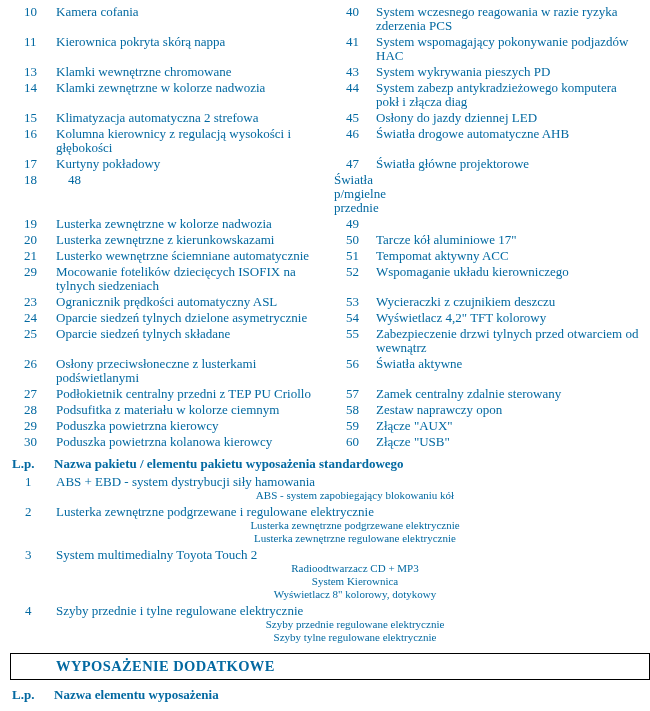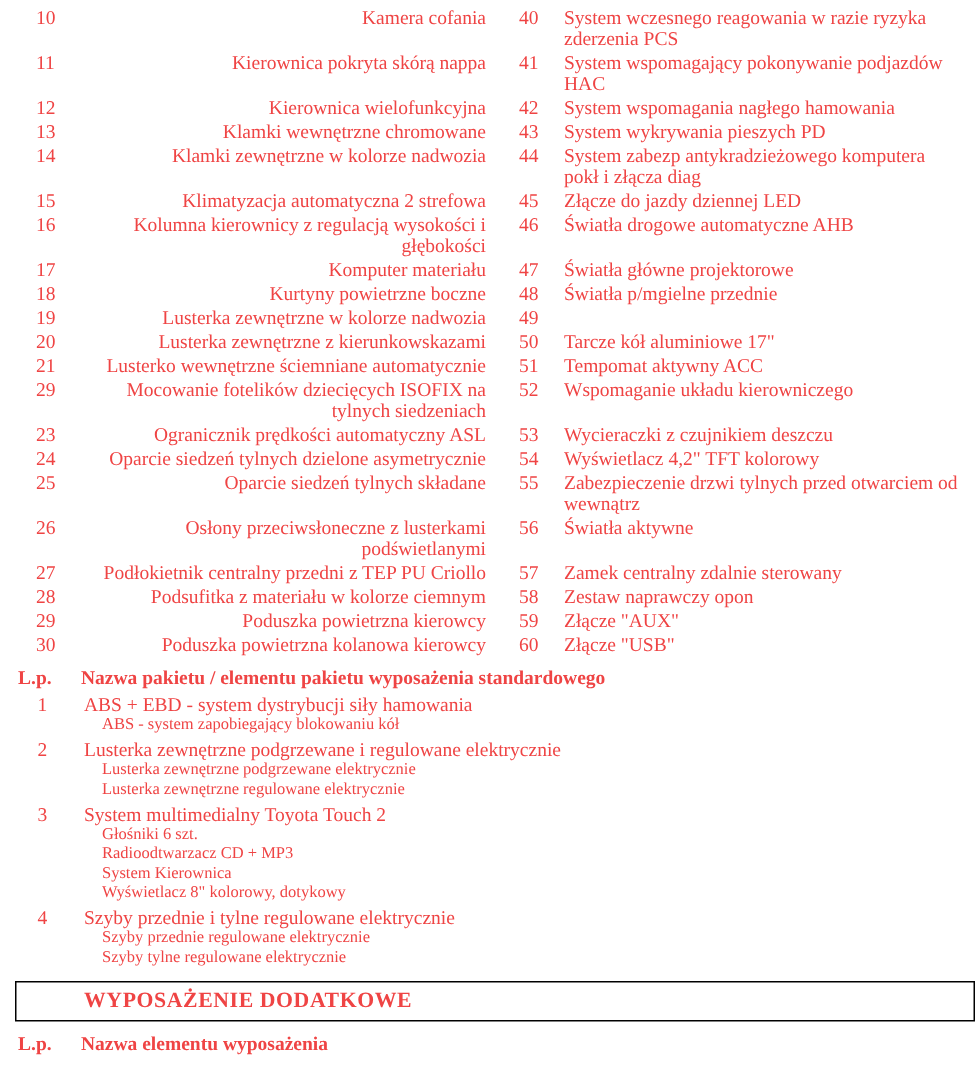--- a/index.html
+++ b/index.html
@@ -1,58 +1,58 @@
 <!DOCTYPE html>
 <html><head>
 <meta charset="utf-8">
 <style>
   html,body { margin:0; padding:0; background:#fff; }
   .page {
     position:relative;
     width:650px; height:711px;
     box-sizing:border-box;
     padding:5px 8px 0 10px;
-    background:#fff; color:#ef4444;
+    background:#fff; color:#0369a1;
     font-family:"Liberation Serif", serif;
     font-size:13px;
     overflow:hidden;
   }
 
   
   .equip-row {
     display:grid;
     grid-template-columns:46px 278px 42px 1fr;
     align-items:start;
     line-height:14px;
     margin-bottom:2px;
   }
   .equip-row .lnum { padding-left:14px; }
   .equip-row .rnum { padding-left:12px; }
-  .equip-row .ltxt { padding-right:10px;text-align:right; }
+  .equip-row .ltxt { padding-right:10px; }
   .equip-row .rtxt { padding-right:2px; }
 
   
   .sec-header {
     display:grid;
     grid-template-columns:44px 1fr;
     font-weight:bold;
     line-height:15px;
     margin-top:7px;
     margin-bottom:3px;
   }
   .sec-header .lp { padding-left:2px; }
 
   .pkg-main {
     display:grid;
     grid-template-columns:46px 1fr;
     line-height:15px;
     margin-top:2px;
   }
   .pkg-main .pnum { padding-left:15px; }
-  .pkg-subs { padding-left:58px; }
+  .pkg-subs { padding-left:58px;text-align:center; }
   .pkg-sub { font-size:11px; line-height:13px; }
 
   
   .section-box {
     margin:9px -8px 2px 0;
     border:1.5px solid #000;
     padding:4px 0 4px 45px;
     font-weight:bold;
     font-size:14.5px;
     letter-spacing:0.4px;
@@ -72,65 +72,58 @@
     <div class="rtxt">System wczesnego reagowania w razie ryzyka zderzenia PCS</div>
   </div>
 
   <div class="equip-row">
     <div class="lnum">11</div>
     <div class="ltxt">Kierownica pokryta skórą nappa</div>
     <div class="rnum">41</div>
     <div class="rtxt">System wspomagający pokonywanie podjazdów HAC</div>
   </div>
 
-  <div class="equip-row">
-    <div class="lnum">12</div>
-    <div class="ltxt">Kierownica wielofunkcyjna</div>
-    <div class="rnum">42</div>
-    <div class="rtxt">System wspomagania nagłego hamowania</div>
-  </div>
 
   <div class="equip-row">
     <div class="lnum">13</div>
     <div class="ltxt">Klamki wewnętrzne chromowane</div>
     <div class="rnum">43</div>
     <div class="rtxt">System wykrywania pieszych PD</div>
   </div>
 
   <div class="equip-row">
     <div class="lnum">14</div>
     <div class="ltxt">Klamki zewnętrzne w kolorze nadwozia</div>
     <div class="rnum">44</div>
     <div class="rtxt">System zabezp antykradzieżowego komputera pokł i złącza diag</div>
   </div>
 
   <div class="equip-row">
     <div class="lnum">15</div>
     <div class="ltxt">Klimatyzacja automatyczna 2 strefowa</div>
     <div class="rnum">45</div>
-    <div class="rtxt">Złącze do jazdy dziennej LED</div>
+    <div class="rtxt">Osłony do jazdy dziennej LED</div>
   </div>
 
   <div class="equip-row">
     <div class="lnum">16</div>
     <div class="ltxt">Kolumna kierownicy z regulacją wysokości i głębokości</div>
     <div class="rnum">46</div>
     <div class="rtxt">Światła drogowe automatyczne AHB</div>
   </div>
 
   <div class="equip-row">
     <div class="lnum">17</div>
-    <div class="ltxt">Komputer materiału</div>
+    <div class="ltxt">Kurtyny pokładowy</div>
     <div class="rnum">47</div>
     <div class="rtxt">Światła główne projektorowe</div>
   </div>
 
   <div class="equip-row">
     <div class="lnum">18</div>
-    <div class="ltxt">Kurtyny powietrzne boczne</div>
     <div class="rnum">48</div>
     <div class="rtxt">Światła p/mgielne przednie</div>
   </div>
 
   <div class="equip-row">
     <div class="lnum">19</div>
     <div class="ltxt">Lusterka zewnętrzne w kolorze nadwozia</div>
     <div class="rnum">49</div>
   </div>
 
@@ -238,21 +231,20 @@
           <div class="pkg-sub">Lusterka zewnętrzne regulowane elektrycznie</div>
         </div>
   </div>
 
   <div class="pkg-item">
     <div class="pkg-main">
       <div class="pnum">3</div>
       <div class="pname">System multimedialny Toyota Touch 2</div>
     </div>
     <div class="pkg-subs">
-          <div class="pkg-sub">Głośniki 6 szt.</div>
           <div class="pkg-sub">Radioodtwarzacz CD + MP3</div>
           <div class="pkg-sub">System Kierownica</div>
           <div class="pkg-sub">Wyświetlacz 8" kolorowy, dotykowy</div>
         </div>
   </div>
 
   <div class="pkg-item">
     <div class="pkg-main">
       <div class="pnum">4</div>
       <div class="pname">Szyby przednie i tylne regulowane elektrycznie</div>

